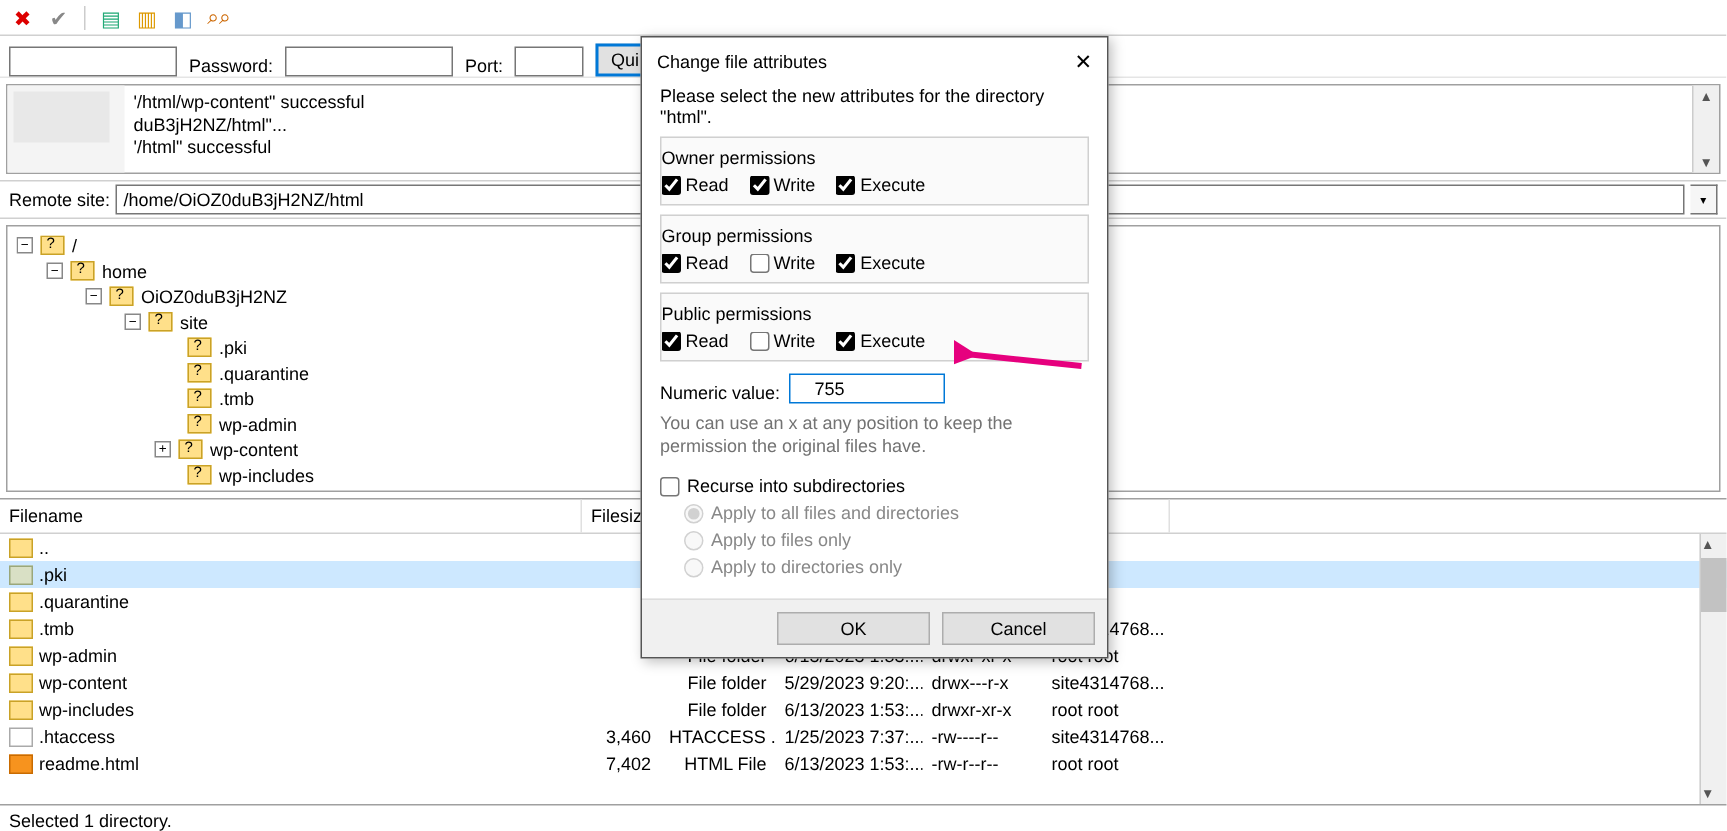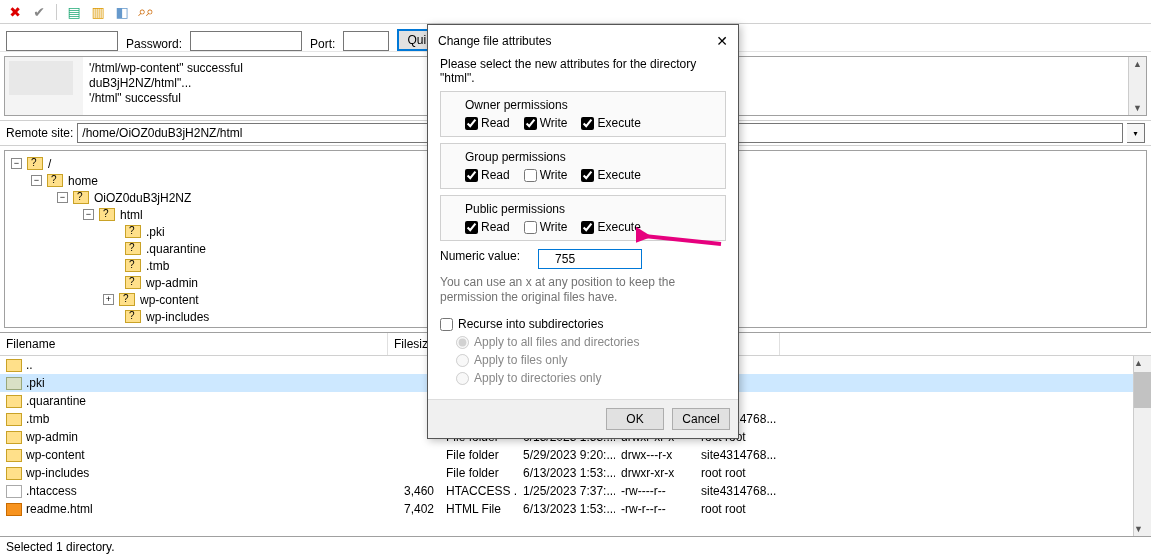--- a/index.html
+++ b/index.html
@@ -33,54 +33,54 @@
 .tree-panel{ border:1px solid #a0a0a0; margin:4px; height:178px; overflow:auto; padding:4px 2px;}
 .tree-row{ display:flex; align-items:center; height:17px; gap:2px;}
 .tree-expander{ width:11px; height:11px; border:1px solid #888; font-size:9px; line-height:9px; text-align:center; margin-right:3px;}
 .tree-blank{ width:14px; }
 .folder-ico{ width:16px; height:13px; background:#ffe08a; border:1px solid #c9a227; margin-right:3px; position:relative;}
 .folder-ico.q::after{ content:"?"; position:absolute; left:3px; top:-1px; font-size:10px; color:#000;}
 
 
 .file-header{ display:flex; background:#fff; border-top:1px solid #a0a0a0; border-bottom:1px solid #d0d0d0; font-weight:400;}
 .file-header .col{ padding:4px 6px; border-right:1px solid #e0e0e0; }
-.c-name{ width:388px; } .c-size{ width:52px; text-align:right;} .c-type{ width:77px;} .c-mod{ width:98px;} .c-perm{ width:80px;} .c-own{ width:85px;}
+.c-name{ width:388px; } .c-size{ width:52px; text-align:right;} .c-type{ width:77px;text-align:right;} .c-mod{ width:98px;} .c-perm{ width:80px;} .c-own{ width:85px;}
 .file-list{ height:180px; position:relative;}
 .file-row{ display:flex; align-items:center; height:18px;}
 .file-row .col{ padding:0 6px; white-space:nowrap; overflow:hidden;}
 .file-row.sel{ background:#cde8ff;}
 .f-ico{ width:16px; height:13px; display:inline-block; vertical-align:middle; margin-right:4px;}
 .f-folder{ background:#ffe08a; border:1px solid #c9a227;}
 .f-folder.g{ background:#d9e0c5; border:1px solid #9aa77a;}
 .f-file{ background:#fff; border:1px solid #aaa;}
 .f-html{ background:#f7931e; border:1px solid #c96b00;}
 .file-scroll{ position:absolute; right:0; top:0; width:18px; height:100%; background:#f0f0f0; border-left:1px solid #ccc; display:flex; flex-direction:column;}
 .file-scroll .thumb{ background:#c2c2c2; height:36px; margin-top:2px;}
 
 .status-bar{ border-top:1px solid #a0a0a0; padding:3px 6px;}
 
 
 .dialog{ position:absolute; left:427px; top:24px; width:312px; background:#fff; border:1px solid #555; box-shadow:2px 2px 8px rgba(0,0,0,.25); z-index:50;}
 .dialog-title{ display:flex; justify-content:space-between; align-items:center; padding:8px 10px 6px;}
 .dialog-close{ font-size:14px; cursor:pointer;}
 .dialog-body{ padding:2px 12px 10px;}
-.perm-group{ border:1px solid #d0d0d0; background:#fafafa; padding:6px 24px; margin:6px 0;}
+.perm-group{ border:1px solid #d0d0d0; background:#fafafa; padding:6px 0; margin:6px 0;}
 .perm-title{ margin-bottom:4px;}
 .perm-row{ display:flex; gap:14px;}
 .cb{ display:flex; align-items:center; gap:3px;}
 .cb input{ width:13px; height:13px; accent-color:#000;}
-.numrow{ display:flex; align-items:flex-start; gap:18px; margin:8px 0 6px;}
+.numrow{ display:flex; align-items:flex-end; gap:6px; margin:8px 0 6px;}
 .numrow input{ width:104px; height:20px; border:1px solid #0078d7; padding:0 16px;}
 .note{ color:#737373; margin-bottom:8px; line-height:15px;}
 .recurse-block{ padding:2px 0; }
 .recurse-block .rb{ display:flex; align-items:center; gap:5px; padding:2px 0 2px 16px; color:#888;}
 .recurse-block .rb.top{ padding-left:0; color:#000;}
 .recurse-block input[type=radio]{ width:13px; height:13px;}
 .dialog-buttons{ background:#f0f0f0; padding:8px; display:flex; justify-content:flex-end; gap:8px; border-top:1px solid #ddd;}
-.dialog-buttons button{ width:58px; height:22px; border:1px solid #adadad; background:#e1e1e1;}
+.dialog-buttons button{ width:102px; height:22px; border:1px solid #adadad; background:#e1e1e1;}
 
 
 .arrow-ann{ position:absolute; left:636px; top:224px; z-index:60;}
 .arrow-ann svg{ display:block;}
 </style>
 </head>
 <body>
 
 <div class="toolbar">
   <span class="tb-icon" style="color:#d00">✖</span>
@@ -134,21 +134,21 @@
       <span>home</span>
     </div>
   <div class="tree-row" style="padding-left:50px">
       <span class="tree-expander">−</span>
       <span class="folder-ico q"></span>
       <span>OiOZ0duB3jH2NZ</span>
     </div>
   <div class="tree-row" style="padding-left:76px">
       <span class="tree-expander">−</span>
       <span class="folder-ico q"></span>
-      <span>html</span>
+      <span>site</span>
     </div>
   <div class="tree-row" style="padding-left:102px">
       <span class="tree-blank"></span>
       <span class="folder-ico q"></span>
       <span>.pki</span>
     </div>
   <div class="tree-row" style="padding-left:102px">
       <span class="tree-blank"></span>
       <span class="folder-ico q"></span>
       <span>.quarantine</span>

